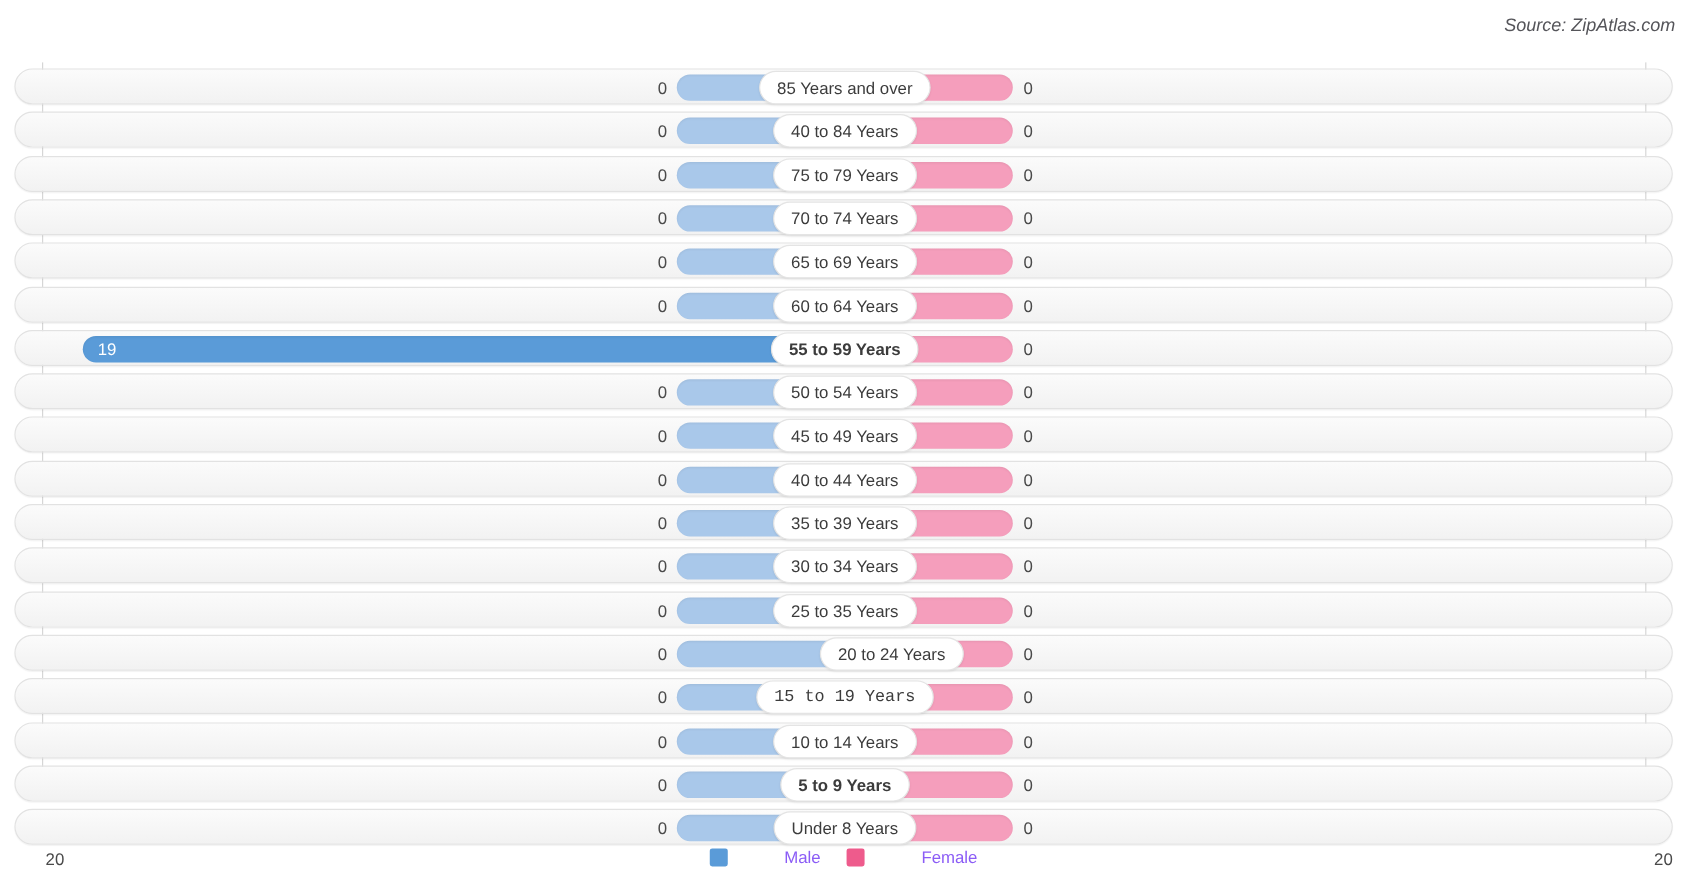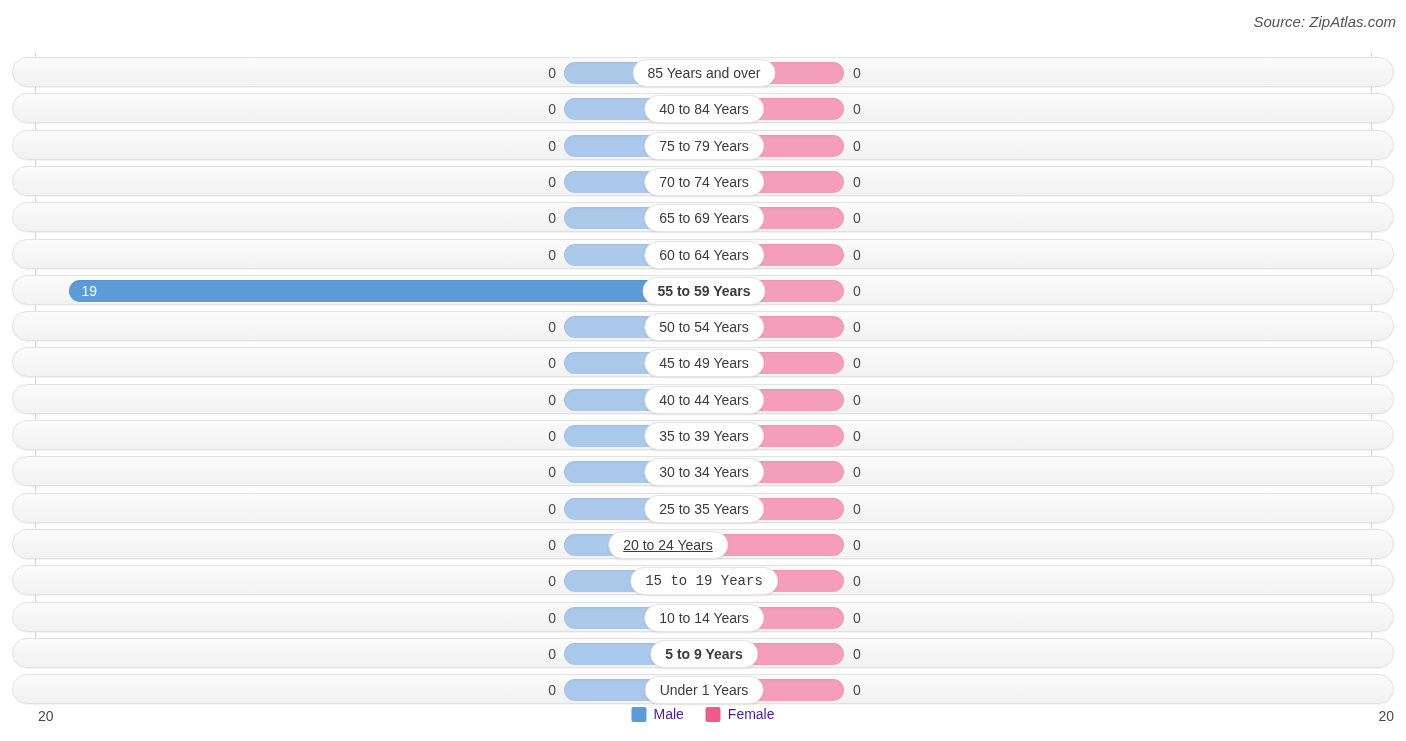--- a/index.html
+++ b/index.html
@@ -101,21 +101,21 @@
   .axis-label-left{left:38px;}
   .axis-label-right{right:12px;}
 
   .legend{
     position:absolute;top:706px;left:50%;transform:translateX(-50%);
     display:flex;align-items:center;gap:22px;
     white-space:nowrap;
   }
   .legend-item{display:flex;align-items:center;gap:7px;}
   .swatch{width:15px;height:15px;border-radius:2px;display:block;}
-  .legend-text{font-size:14px;color:#4c1d95;}
+  .legend-text{font-size:14px;color:#8b5cf6;margin-left:40px;}
 </style>
 </head>
 <body>
 
 <div id="chart-root">
 
   <div class="source">Source: ZipAtlas.com</div>
 
   <div class="plot" id="plot">
     <div class="axis-line axis-left"></div>
@@ -209,21 +209,21 @@
         <div class="bar bar-female" style="left: 691px; width: 140px;"></div>
         <div class="val val-left" style="left: 503px; width: 40px;">0</div>
         <div class="val val-right" style="left: 840px; width: 40px;">0</div>
         <div class="age-pill" style="left: 691px;">25 to 35 Years</div>
       </div>
       <div class="row" style="top: 476.9px;">
         <div class="bar bar-male" style="left: 551px; width: 140px;"></div>
         <div class="bar bar-female" style="left: 691px; width: 140px;"></div>
         <div class="val val-left" style="left: 503px; width: 40px;">0</div>
         <div class="val val-right" style="left: 840px; width: 40px;">0</div>
-        <div class="age-pill" style="left: 655px; text-decoration: underline;">20 to 24 Years</div>
+        <div class="age-pill" style="left: 730px;">20 to 24 Years</div>
       </div>
       <div class="row" style="top: 513.2px;">
         <div class="bar bar-male" style="left: 551px; width: 140px;"></div>
         <div class="bar bar-female" style="left: 691px; width: 140px;"></div>
         <div class="val val-left" style="left: 503px; width: 40px;">0</div>
         <div class="val val-right" style="left: 840px; width: 40px;">0</div>
         <div class="age-pill" style="left: 691px; font-family: Liberation Mono, monospace;">15 to 19 Years</div>
       </div>
       <div class="row" style="top: 549.5px;">
         <div class="bar bar-male" style="left: 551px; width: 140px;"></div>
@@ -237,21 +237,21 @@
         <div class="bar bar-female" style="left: 691px; width: 140px;"></div>
         <div class="val val-left" style="left: 503px; width: 40px;">0</div>
         <div class="val val-right" style="left: 840px; width: 40px;">0</div>
         <div class="age-pill" style="left: 691px; font-weight: bold;">5 to 9 Years</div>
       </div>
       <div class="row" style="top: 622.1px;">
         <div class="bar bar-male" style="left: 551px; width: 140px;"></div>
         <div class="bar bar-female" style="left: 691px; width: 140px;"></div>
         <div class="val val-left" style="left: 503px; width: 40px;">0</div>
         <div class="val val-right" style="left: 840px; width: 40px;">0</div>
-        <div class="age-pill" style="left: 691px;">Under 1 Years</div>
+        <div class="age-pill" style="left: 691px;">Under 8 Years</div>
       </div>
     </div>
 
   <div class="axis-label axis-label-left">20</div>
   <div class="axis-label axis-label-right">20</div>
 
   <div class="legend">
     <div class="legend-item">
       <span class="swatch" id="sw-male" style="background: rgb(90, 155, 216);"></span>
       <span class="legend-text">Male</span>

